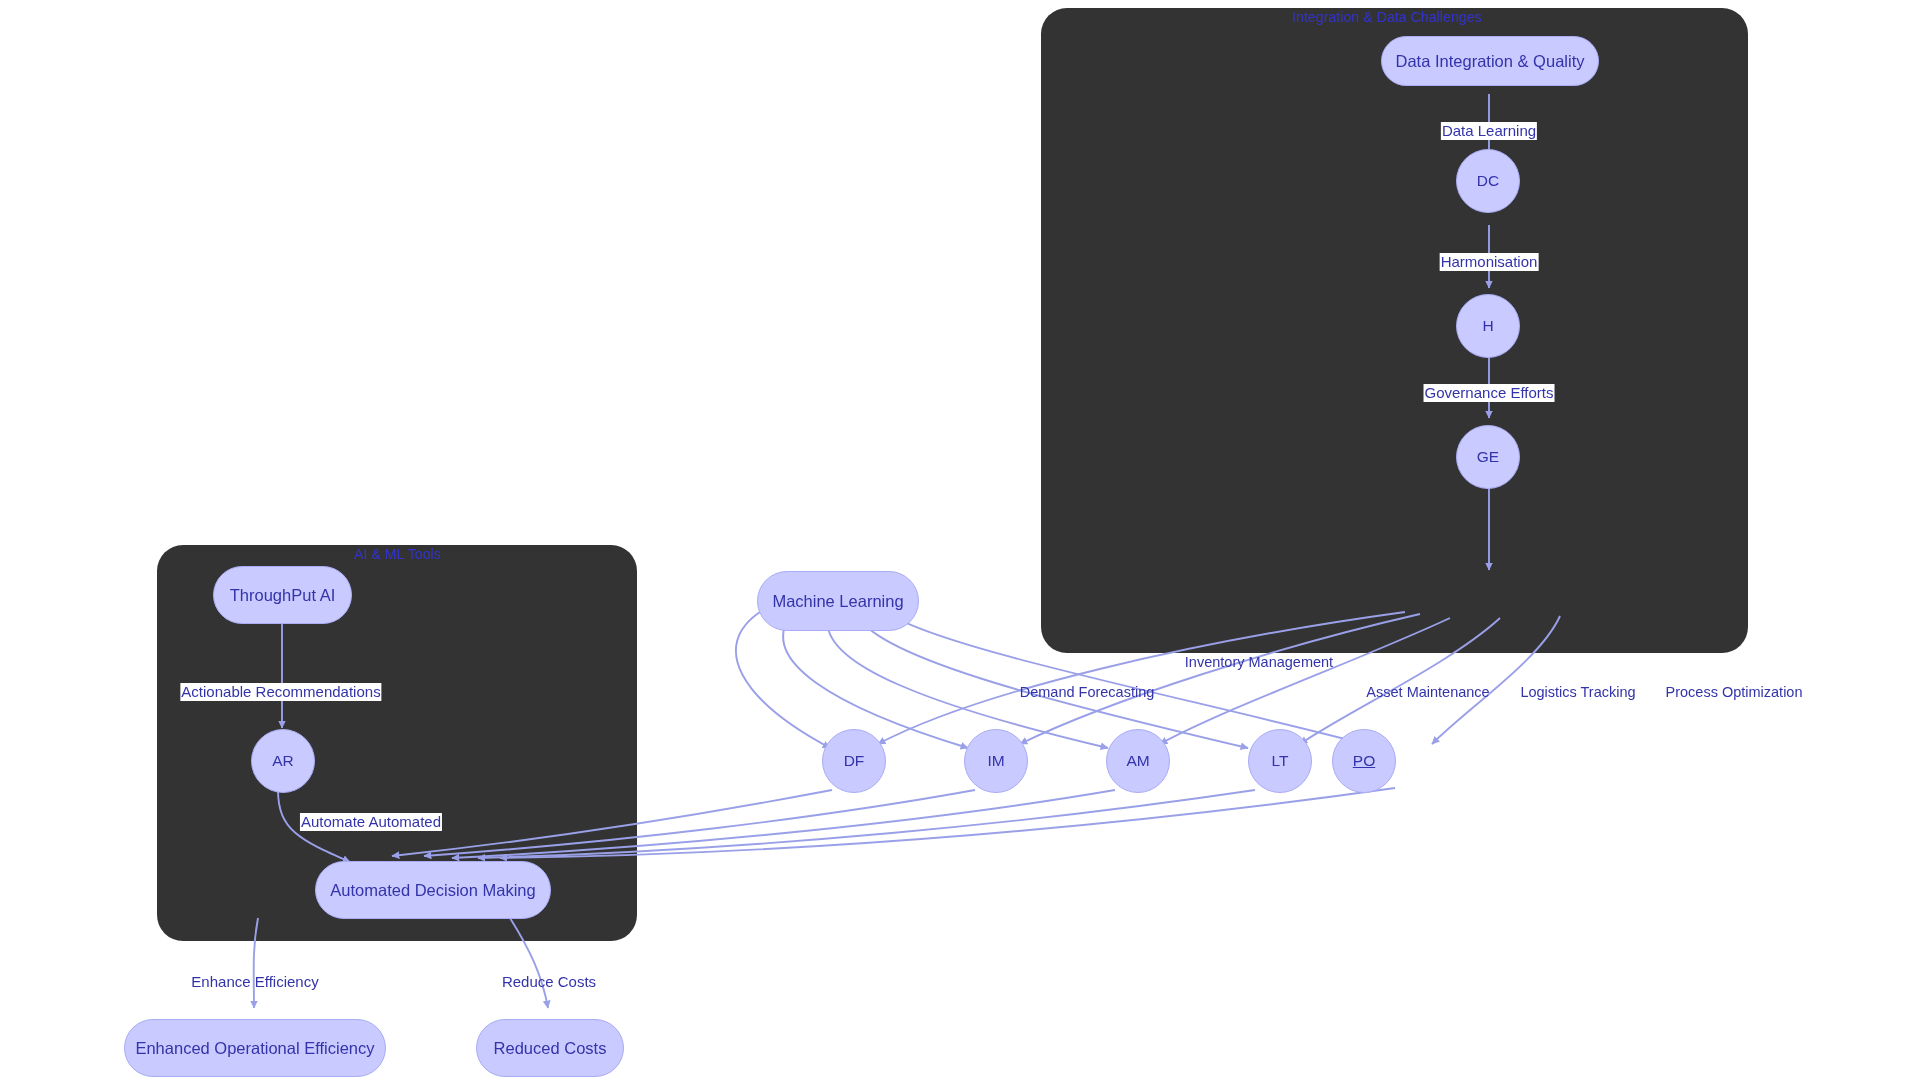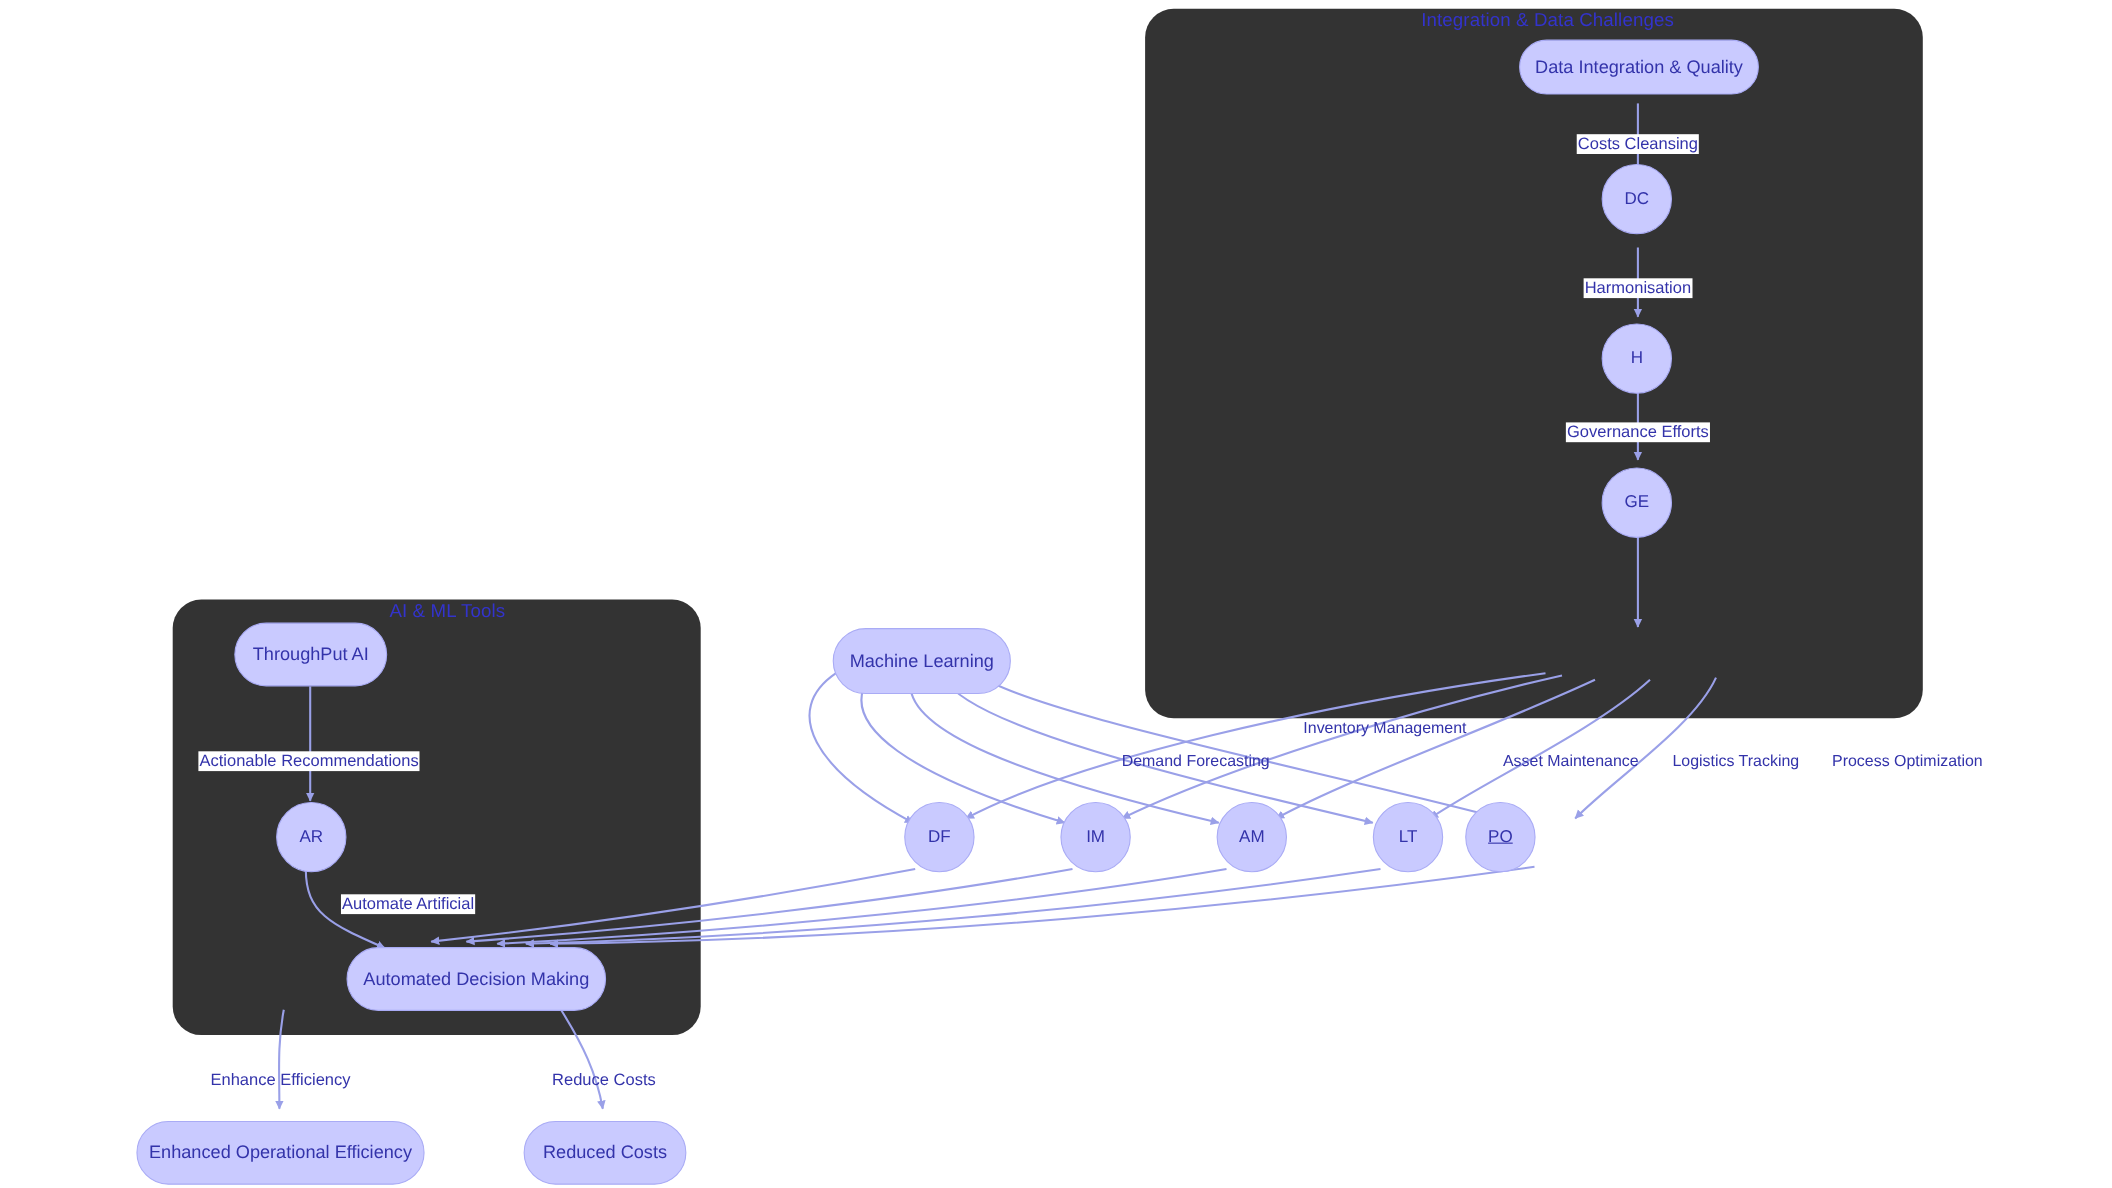--- a/index.html
+++ b/index.html
@@ -14,21 +14,21 @@
   svg#wires{position:absolute;left:0;top:0;width:1920px;height:1080px;pointer-events:none;}
 
   .subgraph{
     position:absolute;
     background:#333333;
     border-radius:26px;
   }
   .subgraph-title{
     position:absolute;
     color:#3333cc;
-    font-size:17px;
+    font-size:14px;
     white-space:nowrap;
     letter-spacing:.1px;
   }
 
   .node{
     position:absolute;
     background:#c9caff;
     border:1.4px solid #a9abf5;
     color:#3333aa;
     display:flex;align-items:center;justify-content:center;
@@ -122,29 +122,29 @@
   <div class="node stadium" style="left:124px;top:1019px;width:262px;height:58px;">Enhanced Operational Efficiency</div>
 
   <div class="node stadium" style="left:757px;top:571px;width:162px;height:60px;">Machine Learning</div>
 
   <div class="node circle" style="left:822px;top:729px;width:64px;height:64px;">DF</div>
   <div class="node circle" style="left:964px;top:729px;width:64px;height:64px;">IM</div>
   <div class="node circle" style="left:1106px;top:729px;width:64px;height:64px;">AM</div>
   <div class="node circle" style="left:1248px;top:729px;width:64px;height:64px;">LT</div>
   <div class="node circle" style="left:1332px;top:729px;width:64px;height:64px;text-decoration:underline;">PO</div>
 
-  <div class="edge-label boxed" style="left:1489px;top:131px;">Costs Cleansing</div>
+  <div class="edge-label boxed" style="left:1489px;top:131px;">Data Learning</div>
 
   <div class="edge-label boxed" style="left:1489px;top:262px;">Harmonisation</div>
 
   <div class="edge-label boxed" style="left:1489px;top:393px;">Governance Efforts</div>
 
   <div class="edge-label boxed" style="left:281px;top:692px;">Actionable Recommendations</div>
 
-  <div class="edge-label boxed" style="left:371px;top:822px;">Automate Artificial</div>
+  <div class="edge-label boxed" style="left:371px;top:822px;">Automate Automated</div>
 
   <div class="edge-label plain" style="left:255px;top:982px;">Enhance Efficiency</div>
 
   <div class="edge-label plain" style="left:549px;top:982px;">Reduce Costs</div>
 
   <div class="edge-label plain small" style="left:1087px;top:692px;">Demand Forecasting</div>
 
   <div class="edge-label plain small" style="left:1259px;top:662px;">Inventory Management</div>
 
   <div class="edge-label plain small" style="left:1428px;top:692px;">Asset Maintenance</div>

